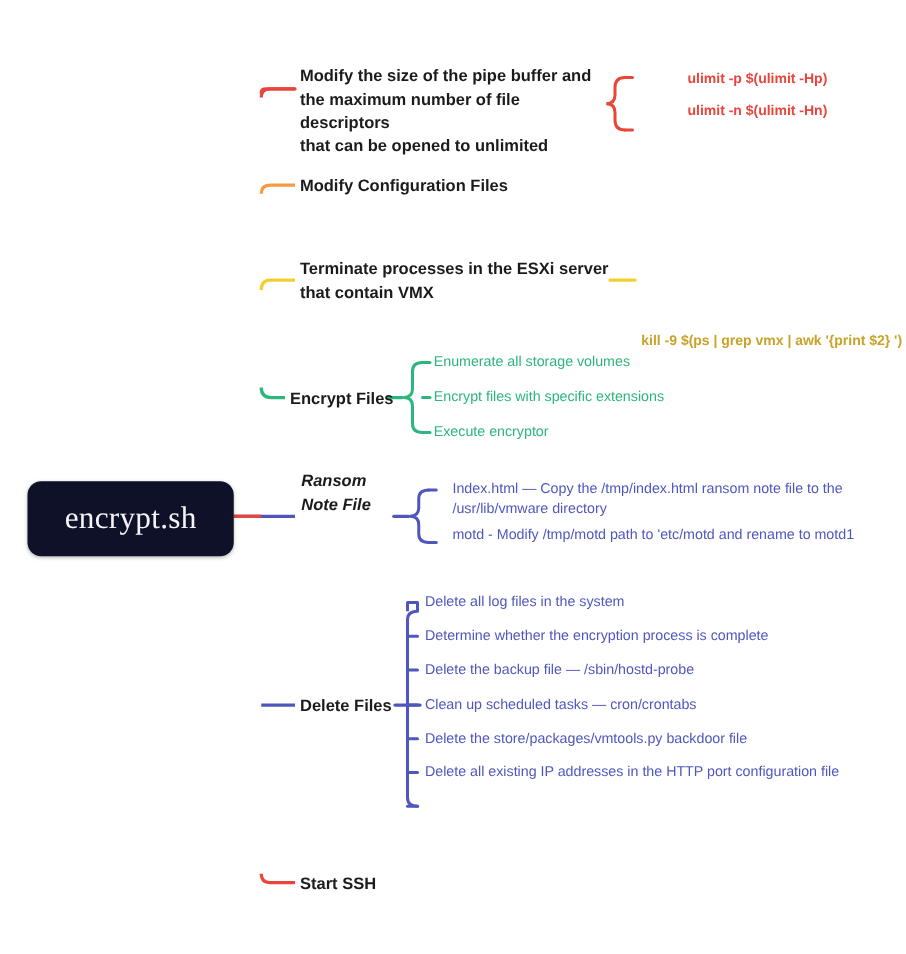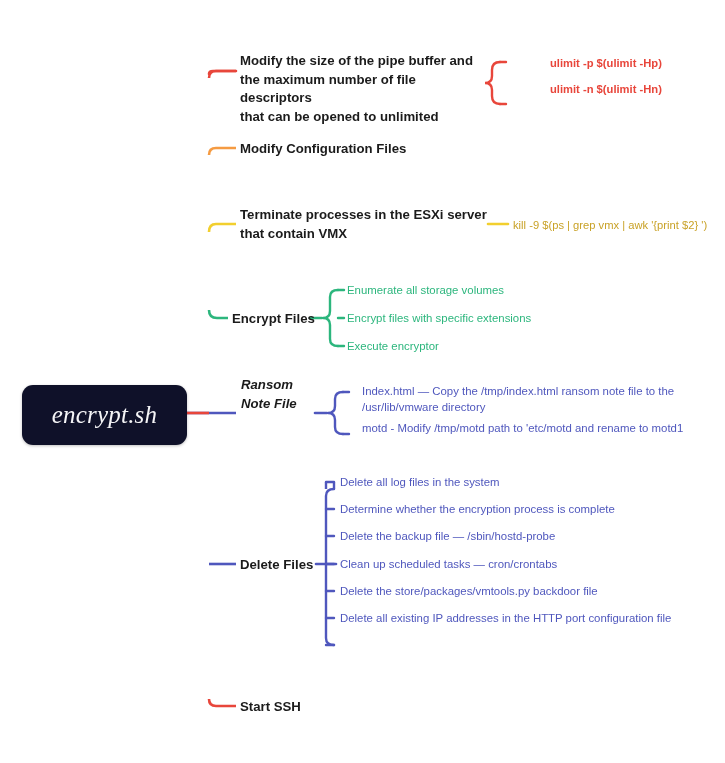--- a/index.html
+++ b/index.html
@@ -34,39 +34,38 @@
     display: flex;
     align-items: center;
     justify-content: center;
     box-shadow: 0 1px 3px rgba(0,0,0,0.25);
   }
   .node-root span {
     font-family: "Liberation Serif", serif;
     font-size: 25px;
     color: #f4f4f6;
     letter-spacing: .2px;
-    font-style: italic;
   }
   .lbl {
     position: absolute;
     color: #1b1b1b;
     font-size: 13.2px;
     font-weight: bold;
     line-height: 18.5px;
     white-space: pre-line;
   }
   .sub {
     position: absolute;
     font-size: 11.4px;
     line-height: 16px;
     font-weight: normal;
     white-space: pre-line;
   }
   .sub.red   { color: #e8463b; font-weight: bold; font-size: 11.2px; margin-left: 40px; }
-  .sub.amber { color: #c9a227; font-weight: normal; font-size: 11.2px; }
+  .sub.amber { color: #c9a227; font-weight: bold; font-size: 11.2px; margin-top: 48px; }
   .sub.green { color: #2cb67d; }
   .sub.blue  { color: #4f57bd; }
 </style>
 </head>
 <body>
 
 <div id="canvas">
 
   <svg id="wires" viewBox="0 0 725 763" xmlns="http://www.w3.org/2000/svg">
     <defs>

